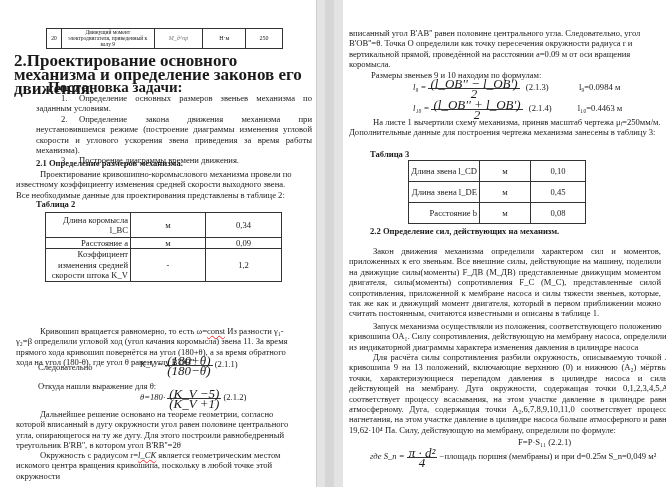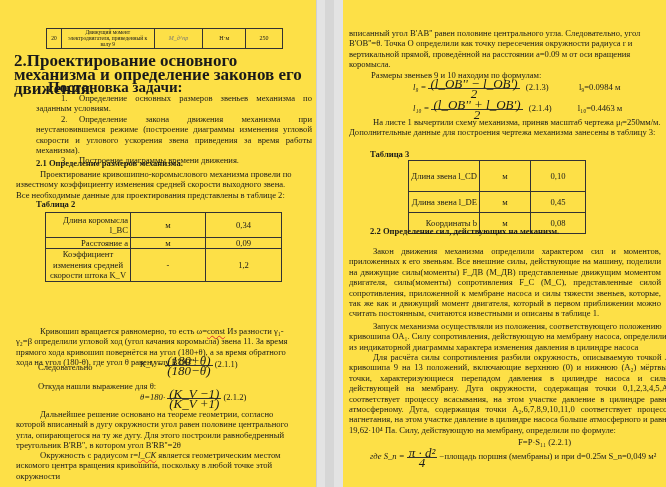--- a/index.html
+++ b/index.html
@@ -4,21 +4,21 @@
   <style>
     html, body { margin: 0; padding: 0; }
     body {
       width: 666px; height: 487px; overflow: hidden;
       background: #e9e9e9;
       font-family: "Liberation Serif", serif;
       color: #1a1a1a;
       position: relative;
     }
     .page {
-      position: absolute; top: 0; background: #fde047;
+      position: absolute; top: 0; background: #ffffff;
       height: 487px; overflow: hidden;
       font-size: 8.6px; line-height: 10.4px;
     }
     #page-left { left: 0; width: 316px; }
     #page-right { left: 343px; width: 323px; }
     .gap {
       position: absolute; left: 316px; top: 0; width: 27px; height: 487px;
       background: #e3e3e3;
       border-left: 1px solid #cfcfcf; border-right: 1px solid #cfcfcf;
     }
@@ -84,42 +84,42 @@
       <td style="width:80px; text-align:right;">Длина коромысла l_BC</td>
       <td style="width:70px;">м</td>
       <td>0,34</td>
     </tr>
     <tr style="height:11px;">
       <td style="text-align:right;">Расстояние a</td>
       <td>м</td>
       <td>0,09</td>
     </tr>
     <tr style="height:28px;">
-      <td style="text-align:center;">Коэффициент изменения средней скорости штока K_V</td>
+      <td style="text-align:right;">Коэффициент изменения средней скорости штока K_V</td>
       <td>-</td>
       <td>1,2</td>
     </tr>
   </tbody>
     </table>
 
   <p class="abs indent" style="left:16px; top:311px; width:284px;margin-top:15px;"><span>Кривошип вращается равномерно, то есть  ω=</span><span class="red-underline">const</span><span> Из  разности γ₁- γ₂=β определили угловой ход (угол качания коромысла) звена 11. За время прямого хода кривошип повернётся на угол (180+θ), а за время  обратного хода на угол (180-θ), где угол θ равен углу B'OB''.</span></p>
 
   <p class="abs" style="left:38px; top:349px;margin-top:13px;">Следовательно</p>
 
   <div class="formula" style="left:140px; top:356px;">
     <span>K_V =</span>
     <span class="frac"><span class="num">(180+θ)</span><span class="den">(180−θ)</span></span>
     <span class="eqn">(2.1.1)</span>
   </div>
 
   <p class="abs" style="left:38px; top:381px;">Откуда нашли выражение для θ:</p>
 
   <div class="formula" style="left:140px; top:389px;">
     <span>θ=180·</span>
-    <span class="frac"><span class="num">(K_V −1)</span><span class="den">(K_V +1)</span></span>
+    <span class="frac"><span class="num">(K_V −5)</span><span class="den">(K_V +1)</span></span>
     <span class="eqn">(2.1.2)</span>
   </div>
 
   <p class="abs indent" style="left:16px; top:409px; width:284px;">Дальнейшее решение основано на теореме геометрии, согласно которой вписанный в дугу окружности угол равен половине центрального угла, опирающегося на ту же дугу. Для этого построили равнобедренный треугольник B'RB'', в котором угол B'RB''=2θ</p>
 
   <p class="abs indent" style="left:16px; top:450px; width:284px;"><span>Окружность с радиусом  r=</span><span class="red-underline" style="font-style:italic;">l_CK</span><span> является геометрическим местом искомого центра вращения кривошипа, поскольку в любой точке этой окружности</span></p>
 </div>
 
 <div class="page" id="page-right">
 
@@ -140,32 +140,32 @@
     <span class="eqn" style="margin-left:4px;">(2.1.4)</span>
     <span class="eqn" style="margin-left:24px;">l₁₀=0.4463 м</span>
   </div>
 
   <p class="abs indent" style="left:6px; top:117px; width:322px;">На листе 1 вычертили схему механизма, приняв масштаб чертежа μₗ=250мм/м. Дополнительные данные для построения чертежа механизма занесены в таблицу 3:</p>
 
   <p class="abs bold" style="left:27px; top:149px;">Таблица 3</p>
 
   <table style="left:65px; top:160px; width:178px;">
     <tbody>
-        <tr style="height:31px;">
+        <tr style="height:21px;">
       <td style="width:66px; text-align:right;">Длина звена l_CD</td>
       <td style="width:46px;">м</td>
       <td>0,10</td>
     </tr>
     <tr style="height:21px;">
       <td style="text-align:right;">Длина звена l_DE</td>
       <td>м</td>
       <td>0,45</td>
     </tr>
     <tr style="height:21px;">
-      <td style="text-align:right;">Координаты b</td>
+      <td style="text-align:right;">Расстояние b</td>
       <td>м</td>
       <td>0,08</td>
     </tr>
   </tbody>
     </table>
 
   <p class="abs bold" style="left:27px; top:226px;">2.2 Определение сил, действующих на механизм.</p>
 
   <p class="abs indent justify" style="left:6px; top:246px; width:312px;">Закон движения механизма определили характером сил и моментов, приложенных к его звеньям. Все внешние силы, действующие на машину, поделили на движущие силы(моменты)  F_ДВ (M_ДВ) представленные движущим моментом двигателя, силы(моменты) сопротивления F_C (M_C), представленные силой сопротивления, приложенной к мембране насоса и силы тяжести звеньев, которые, так же как и движущий момент двигателя, который в первом приближении можно считать постоянным, считаются известными и описаны в таблице 1.</p>
 

